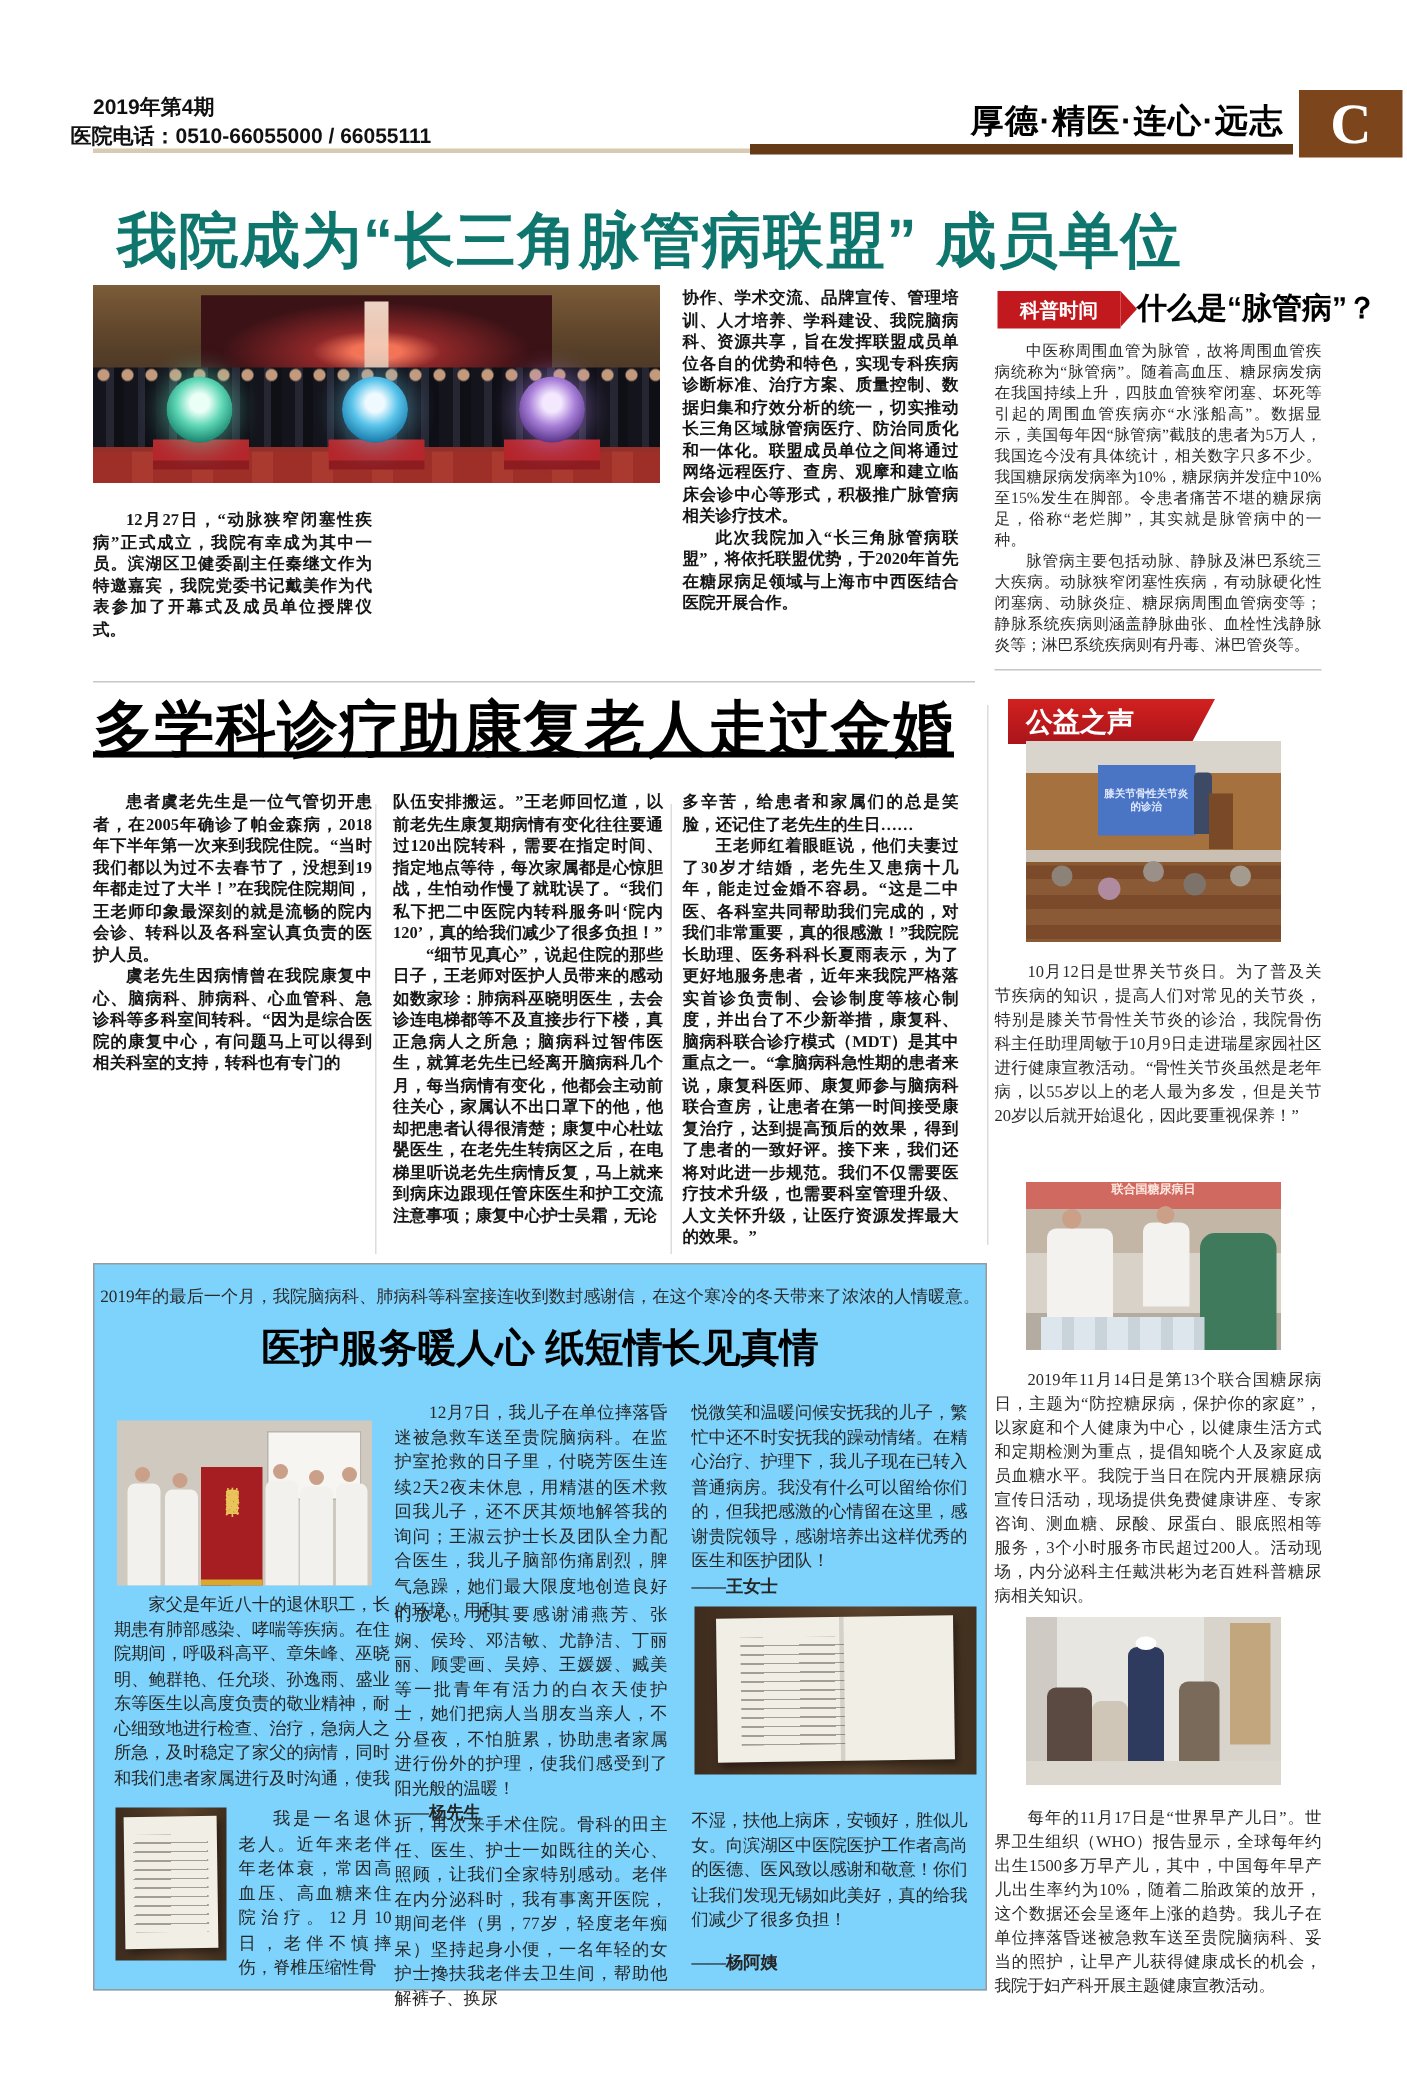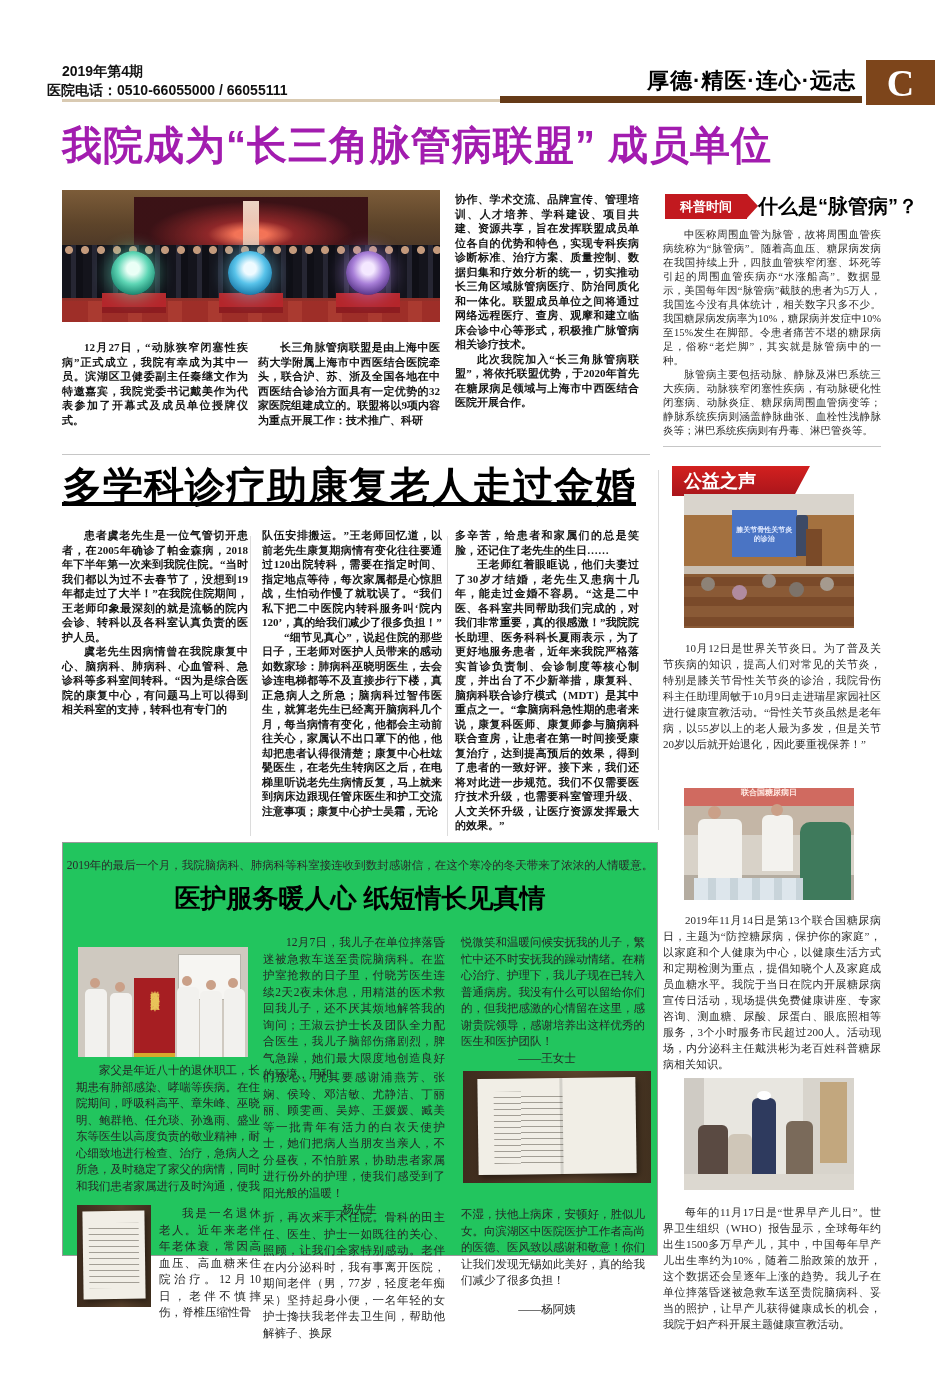--- a/index.html
+++ b/index.html
@@ -10,31 +10,31 @@
   .issue{left:62px;top:62px;font:700 14px/18px "Liberation Sans",sans-serif;color:#111;}
   .phone{left:47px;top:81px;font:700 14px/18px "Liberation Sans",sans-serif;color:#111;}
   .motto{left:480px;top:68px;width:376px;text-align:right;
          font:900 22px/26px "Liberation Sans",sans-serif;color:#000;letter-spacing:1px;}
   .tan-line{left:62px;top:99px;width:438px;height:3px;background:#d9cab2;}
   .brown-bar{left:500px;top:96px;width:362px;height:7px;background:#653a17;}
   .c-box{left:866px;top:60px;width:69px;height:45px;background:#7d451b;
          display:flex;align-items:center;justify-content:center;
          font:700 38px/1 "Liberation Serif",serif;color:#fff;}
   
-  .h1{left:62px;top:122px;width:820px;margin:0;font:900 40px/46px "Liberation Sans",sans-serif;
-      color:#a21caf;letter-spacing:1px;white-space:nowrap;}
+  .h1{left:62px;top:122px;width:820px;margin:16px;font:900 40px/46px "Liberation Sans",sans-serif;
+      color:#0f766e;letter-spacing:1px;white-space:nowrap;}
   .h2{left:62px;top:464px;width:640px;margin:0;font:900 40px/44px "Liberation Sans",sans-serif;
       color:#000;letter-spacing:1px;white-space:nowrap;text-decoration:underline;}
   
   .bt{font:700 11px/14.5px "Liberation Serif",serif;text-align:justify;margin:0;color:#161616;}
   .kai{font:400 10.5px/14px "Liberation Serif",serif;text-align:justify;margin:0;color:#2a2a2a;}
   .gy{font:400 11px/16px "Liberation Serif",serif;text-align:justify;margin:0;color:#2a2a2a;}
   .lt{font:400 11.5px/16.5px "Liberation Serif",serif;text-align:justify;margin:0;color:#262626;}
   .ind{text-indent:2em;}
-  .sig{text-align:center;padding-right:12px;font-weight:400;}
+  .sig{text-align:left;padding-right:12px;font-weight:700;}
   .rule-h{background:#c6c6c6;height:1px;}
   .rule-v{background:#dcdcdc;width:1px;}
   
   .kepu-tag{left:665px;top:194px;width:82px;height:25px;background:#c2191f;color:#fff;
             font:700 13px/25px "Liberation Sans",sans-serif;text-align:center;}
   .tag-arrow{position:absolute;right:-11px;top:0;width:0;height:0;
              border-top:12.5px solid transparent;border-bottom:12.5px solid transparent;
              border-left:11px solid #c2191f;}
   .kepu-title{left:758px;top:194px;font:900 20px/25px "Liberation Sans",sans-serif;color:#000;white-space:nowrap;}
   .gy-banner{left:672px;top:466px;width:138px;height:30px;background:linear-gradient(180deg,#d3201f,#a9151b);
@@ -84,21 +84,21 @@
   .gy-table{position:absolute;left:6%;bottom:0;width:64%;height:20%;
      background:repeating-linear-gradient(90deg,#dde6ec 0 14px,#c8d4da 14px 22px);}
   
   .gy-ph3{top:1078px;height:112px;background:linear-gradient(90deg,#cfcbc4 0 12%,#e8e6e0 12% 70%,#d8d4cc 70% 100%);}
   .gy-door{position:absolute;right:4%;top:4%;width:16%;height:72%;background:#c2a77e;}
   .nurse{position:absolute;left:40%;top:18%;width:14%;height:74%;background:#2e3a5e;border-radius:6px 6px 0 0;}
   .nurse-cap{position:absolute;left:43%;top:12%;width:8%;height:8%;background:#fff;border-radius:50%;}
   .seated{position:absolute;border-radius:6px 6px 0 0;}
   .gy-floor{position:absolute;left:0;bottom:0;width:100%;height:14%;background:#dcd8d0;}
   
-  .letters-box{left:62px;top:842px;width:596px;height:414px;background:#22c55e;border:1px solid #9a9a9a;box-sizing:border-box;}
+  .letters-box{left:62px;top:842px;width:596px;height:485px;background:#7dd3fc;border:1px solid #9a9a9a;box-sizing:border-box;}
   .lt-intro{position:absolute;left:0;top:14px;width:100%;text-align:center;
             font:400 11.5px/16px "Liberation Serif",serif;color:#2a2a2a;}
   .lt-title{position:absolute;left:0;top:40px;width:100%;text-align:center;margin:0;
             font:900 26px/30px "Liberation Sans",sans-serif;color:#000;}
   
   .lt-phA{position:absolute;left:15px;top:104px;width:170px;height:110px;background:#cfc9c0;}
   .whiteboard{position:absolute;right:4%;top:6%;width:36%;height:40%;background:#f6f5f2;border:1px solid #b8b4ac;}
   .coat{position:absolute;bottom:0;background:#f2f1ee;border-radius:5px 5px 0 0;}
   .coat-dark{position:absolute;bottom:0;background:#3a3a40;border-radius:5px 5px 0 0;}
   .pennant{position:absolute;left:33%;top:28%;width:24%;height:68%;background:#a61e22;
@@ -139,25 +139,22 @@
     <div class="ped ped2"></div>
     <div class="ped ped3"></div>
     <div class="orb orb-teal"></div>
     <div class="orb orb-cyan"></div>
     <div class="orb orb-purple"></div>
   </div>
 
   <div class="abs" style="left:62px;top:340px;width:186px">
     <p class="bt ind">12月27日，“动脉狭窄闭塞性疾病”正式成立，我院有幸成为其中一员。滨湖区卫健委副主任秦继文作为特邀嘉宾，我院党委书记戴美作为代表参加了开幕式及成员单位授牌仪式。</p>
   </div>
-  <div class="abs" style="left:258px;top:340px;width:182px">
-    <p class="bt ind">长三角脉管病联盟是由上海中医药大学附属上海市中西医结合医院牵头，联合沪、苏、浙及全国各地在中西医结合诊治方面具有一定优势的32家医院组建成立的。联盟将以9项内容为重点开展工作：技术推广、科研</p>
-  </div>
   <div class="abs" style="left:455px;top:192px;width:184px">
-    <p class="bt">协作、学术交流、品牌宣传、管理培训、人才培养、学科建设、项目共建、资源共享，旨在发挥联盟成员单位各自的优势和特色，实现专科疾病诊断标准、治疗方案、质量控制、数据归集和疗效分析的统一，切实推动长三角区域脉管病医疗、防治同质化和一体化。联盟成员单位之间将通过网络远程医疗、查房、观摩和建立临床会诊中心等形式，积极推广脉管病相关诊疗技术。</p>
+    <p class="bt">协作、学术交流、品牌宣传、管理培训、人才培养、学科建设、我院脑病科、资源共享，旨在发挥联盟成员单位各自的优势和特色，实现专科疾病诊断标准、治疗方案、质量控制、数据归集和疗效分析的统一，切实推动长三角区域脉管病医疗、防治同质化和一体化。联盟成员单位之间将通过网络远程医疗、查房、观摩和建立临床会诊中心等形式，积极推广脉管病相关诊疗技术。</p>
     <p class="bt ind">此次我院加入“长三角脉管病联盟”，将依托联盟优势，于2020年首先在糖尿病足领域与上海市中西医结合医院开展合作。</p>
   </div>
 
   <div class="abs kepu-tag">
     <span>科普时间</span>
     <span class="tag-arrow"></span>
   </div>
   <div class="abs kepu-title">什么是“脉管病”？</div>
   <div class="abs" style="left:663px;top:228px;width:218px">
     <p class="kai ind">中医称周围血管为脉管，故将周围血管疾病统称为“脉管病”。随着高血压、糖尿病发病在我国持续上升，四肢血管狭窄闭塞、坏死等引起的周围血管疾病亦“水涨船高”。数据显示，美国每年因“脉管病”截肢的患者为5万人，我国迄今没有具体统计，相关数字只多不少。我国糖尿病发病率为10%，糖尿病并发症中10%至15%发生在脚部。令患者痛苦不堪的糖尿病足，俗称“老烂脚”，其实就是脉管病中的一种。</p>

